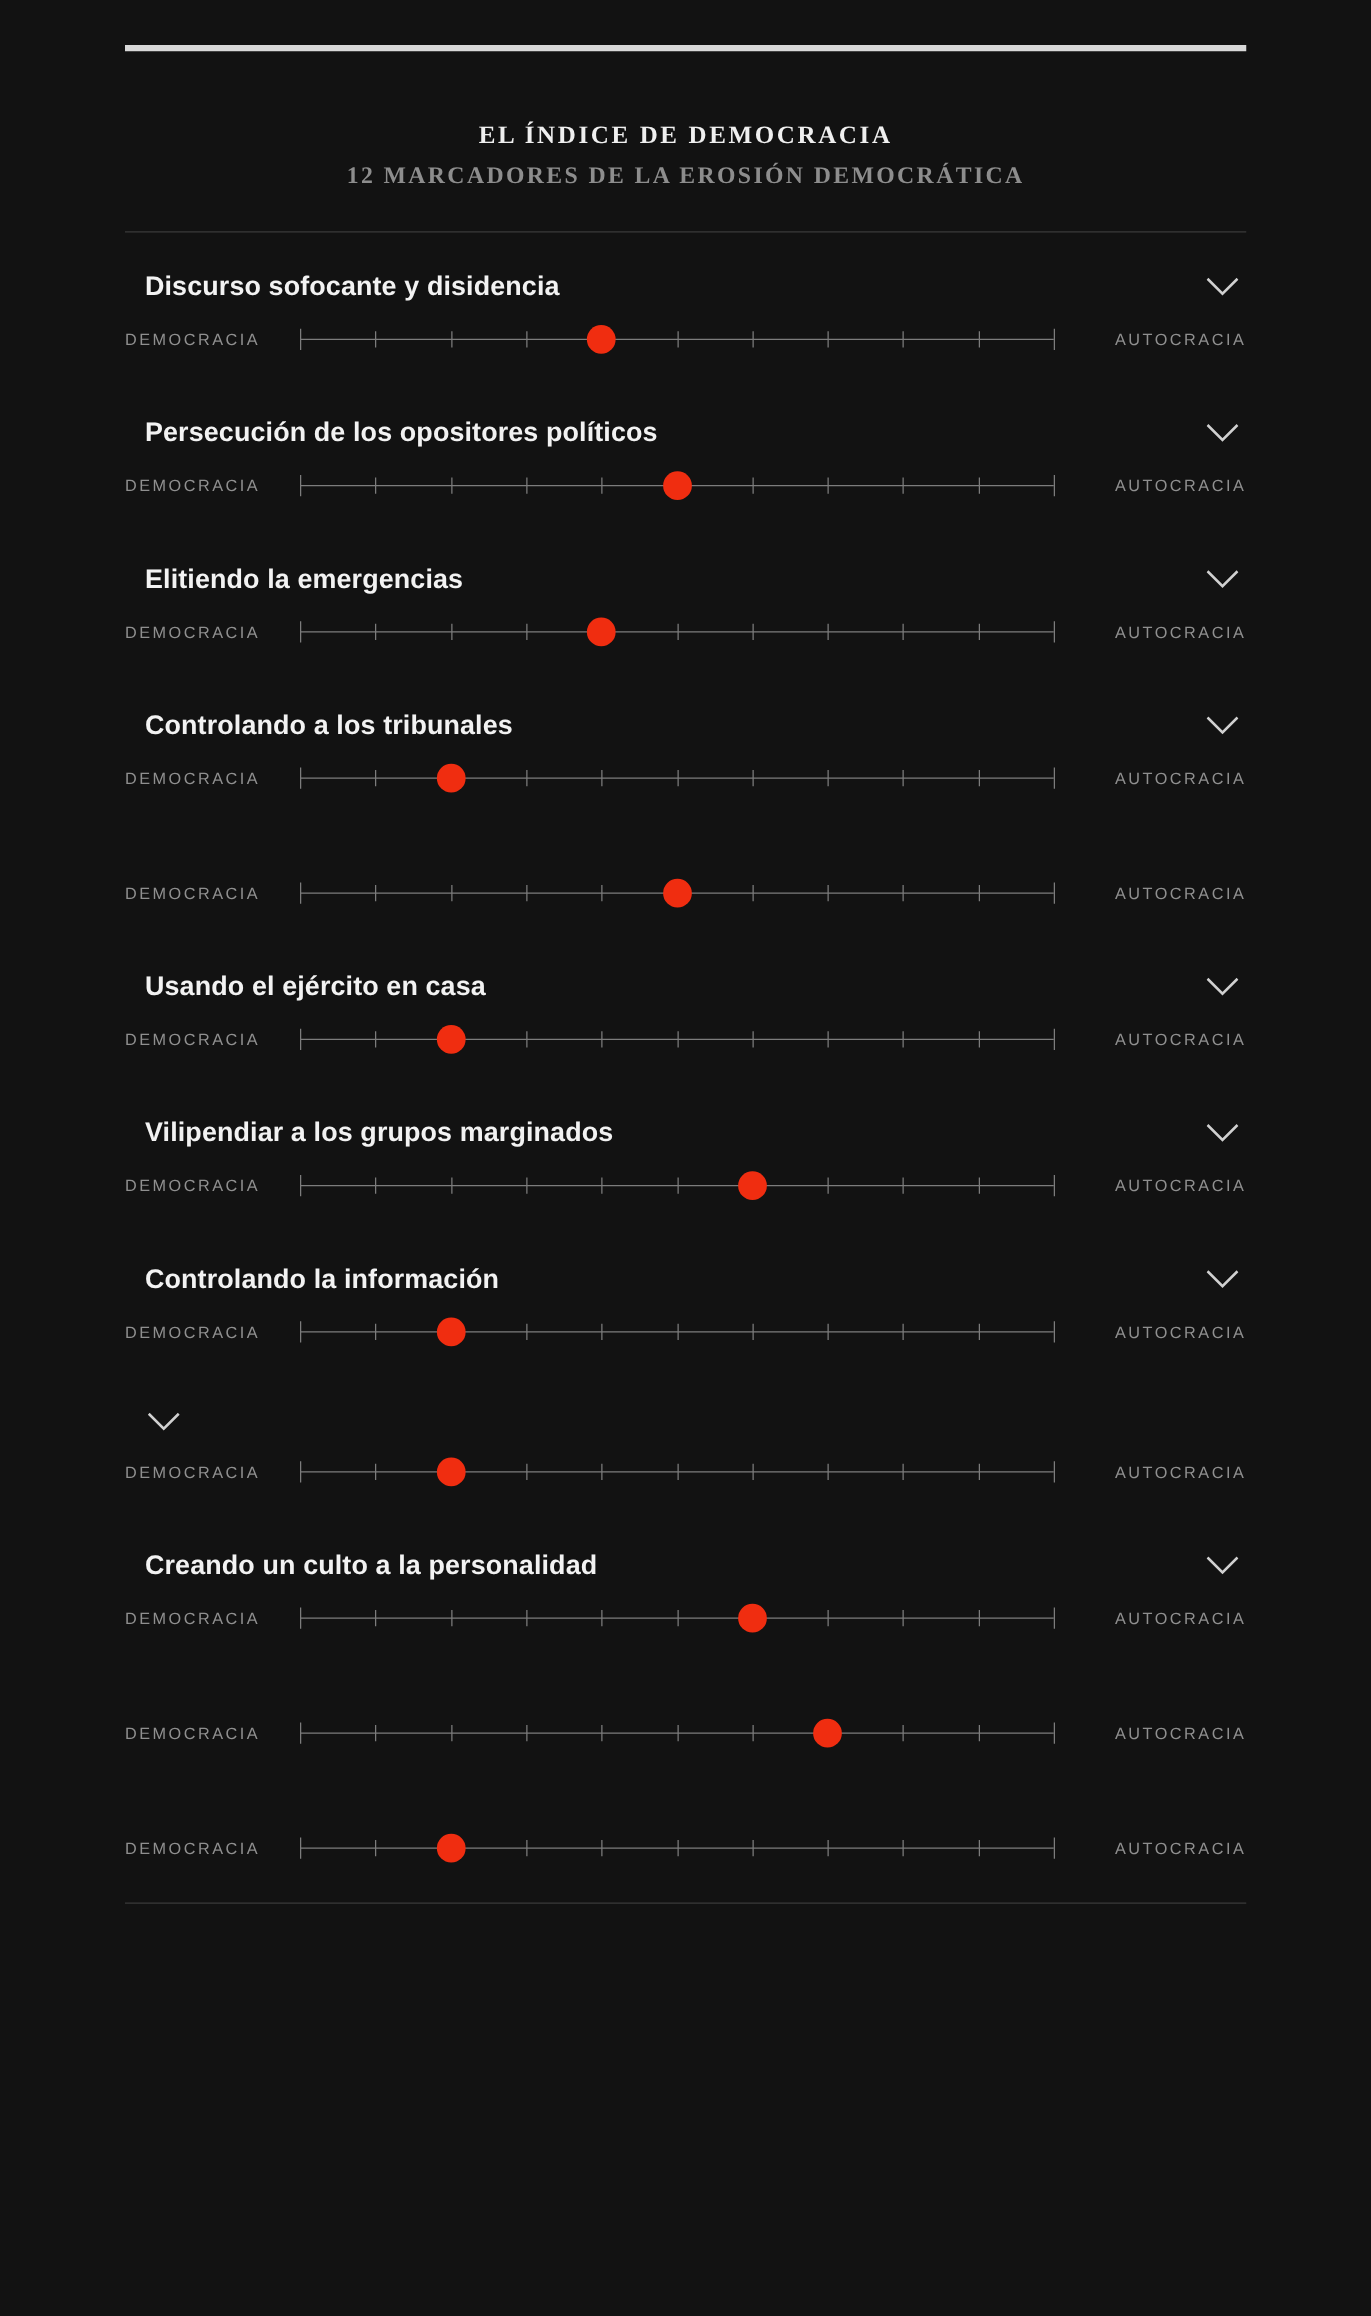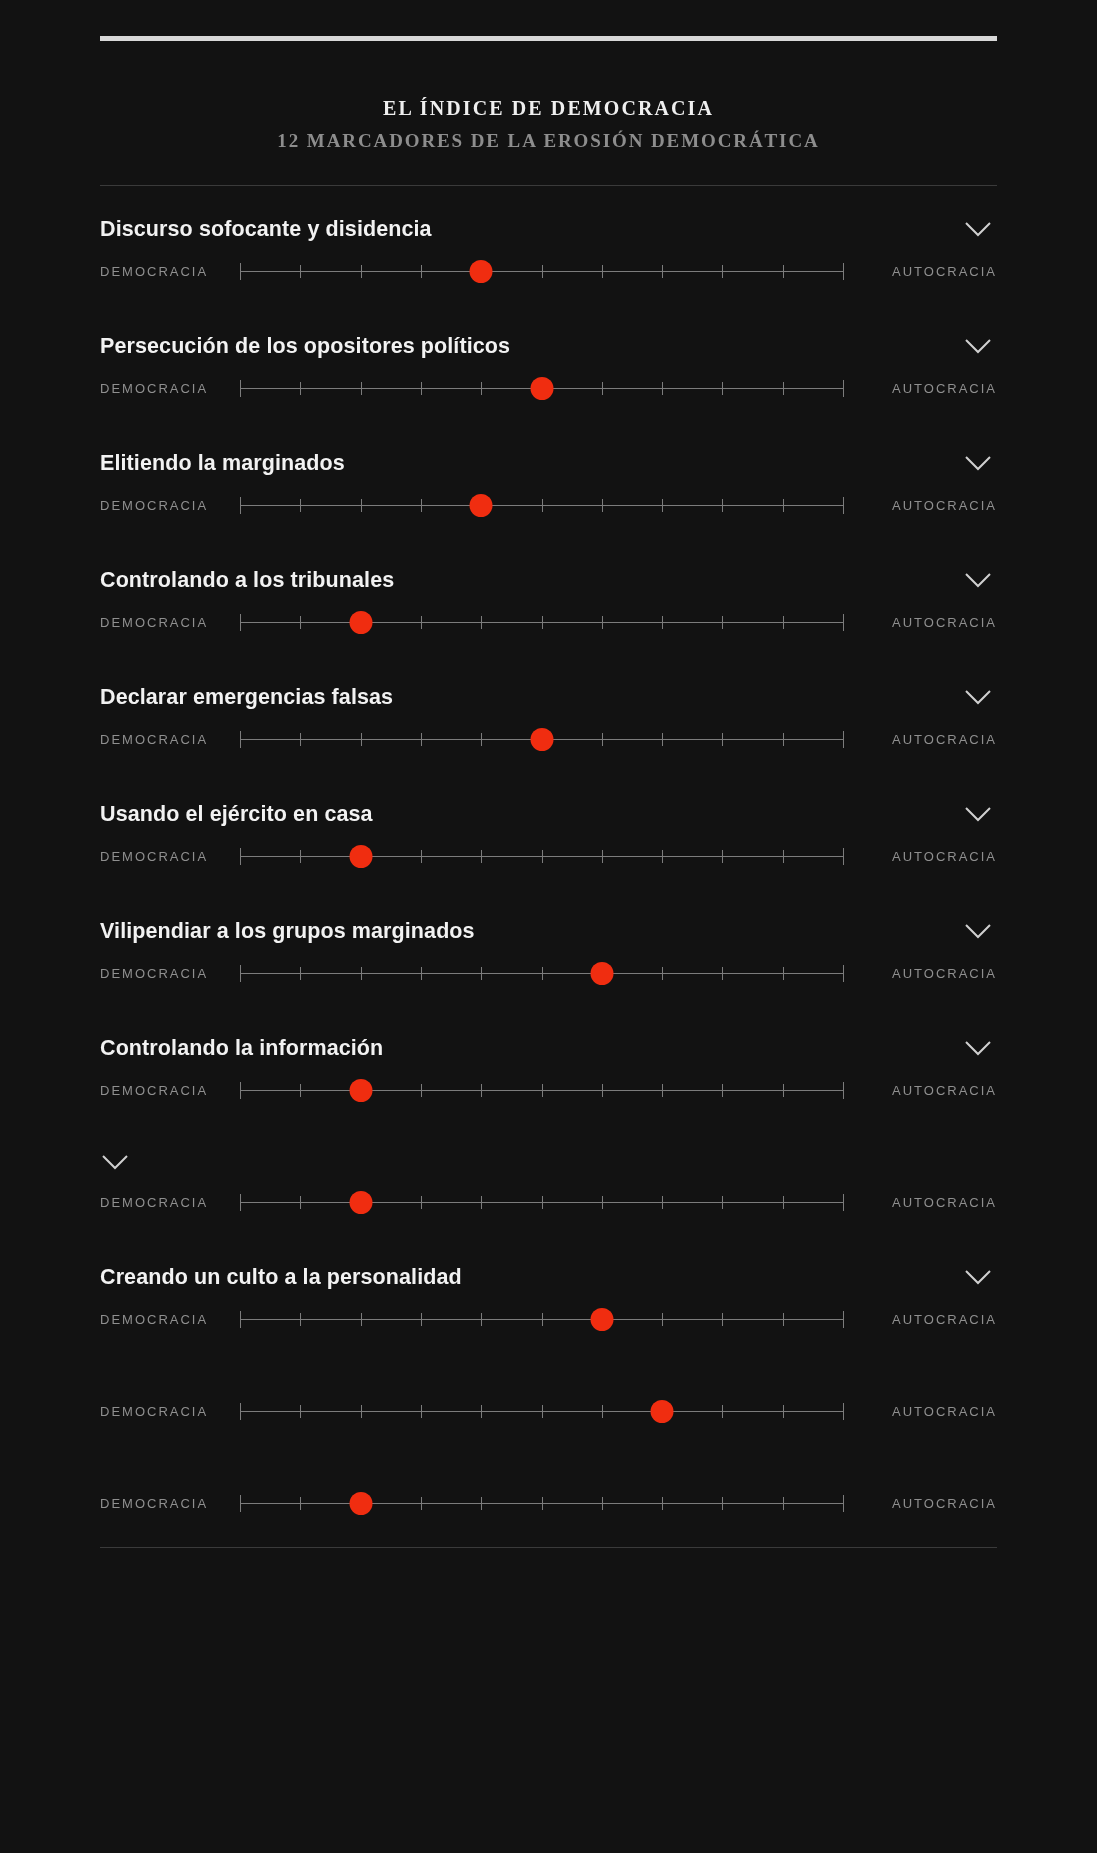--- a/index.html
+++ b/index.html
@@ -62,20 +62,21 @@
   }
   .row {
     position: relative;
     padding-top: 31px;
   }
   .row-head {
     display: flex;
     align-items: center;
     justify-content: space-between;
     padding-right: 4px;
+    margin-left: 16px;
   }
   .row-label {
     font-size: 21.5px;
     font-weight: 700;
     color: #f2f2f2;
     letter-spacing: 0.1px;
   }
   .chevron {
     width: 30px;
     height: 20px;
@@ -205,21 +206,21 @@
             <div class="tick" style="left: 80%;"></div>
             <div class="tick" style="left: 90%;"></div>
             <div class="tick edge" style="left: 100%;"></div>
             <div class="dot" style="left: 50%; background: rgb(240, 45, 16);"></div>
           </div>
           <div class="end-label right">AUTOCRACIA</div>
         </div>
       </div>
       <div class="row">
         <div class="row-head">
-          <div class="row-label">Elitiendo la marginados</div>
+          <div class="row-label">Elitiendo la emergencias</div>
           <div class="chevron">
             <svg width="26" height="15" viewBox="0 0 26 15">
               <path d="M1 1 L13 13 L25 1" fill="none" stroke="#d0d0d0" stroke-width="2"></path>
             </svg>
           </div>
         </div>
         <div class="scale">
           <div class="end-label left">DEMOCRACIA</div>
           <div class="track-wrap">
             <div class="track-line"></div>
@@ -262,28 +263,20 @@
             <div class="tick" style="left: 70%;"></div>
             <div class="tick" style="left: 80%;"></div>
             <div class="tick" style="left: 90%;"></div>
             <div class="tick edge" style="left: 100%;"></div>
             <div class="dot" style="left: 20%; background: rgb(240, 45, 16);"></div>
           </div>
           <div class="end-label right">AUTOCRACIA</div>
         </div>
       </div>
       <div class="row">
-        <div class="row-head">
-          <div class="row-label">Declarar emergencias falsas</div>
-          <div class="chevron">
-            <svg width="26" height="15" viewBox="0 0 26 15">
-              <path d="M1 1 L13 13 L25 1" fill="none" stroke="#d0d0d0" stroke-width="2"></path>
-            </svg>
-          </div>
-        </div>
         <div class="scale">
           <div class="end-label left">DEMOCRACIA</div>
           <div class="track-wrap">
             <div class="track-line"></div>
             <div class="tick edge" style="left: 0%;"></div>
             <div class="tick" style="left: 10%;"></div>
             <div class="tick" style="left: 20%;"></div>
             <div class="tick" style="left: 30%;"></div>
             <div class="tick" style="left: 40%;"></div>
             <div class="tick" style="left: 50%;"></div>

